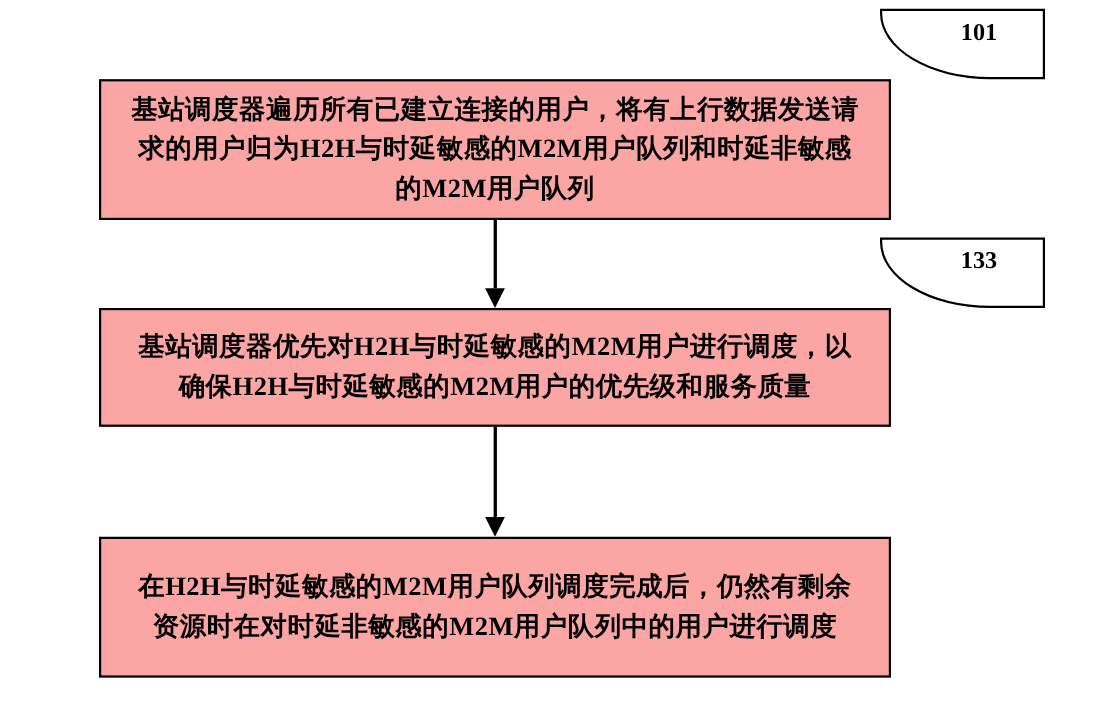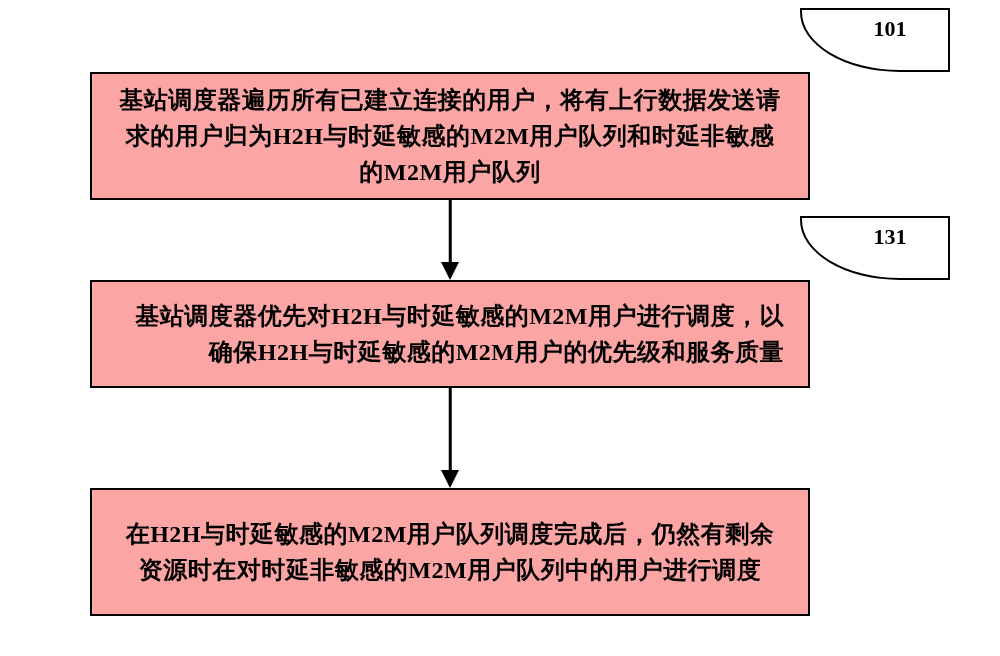--- a/index.html
+++ b/index.html
@@ -48,21 +48,21 @@
     left: 50%;
     transform: translateX(-50%);
     width: 0; height: 0;
     border-left: 9px solid transparent;
     border-right: 9px solid transparent;
     border-top: 18px solid #000;
   }
 
   
   #box1 { left: 90px;  top: 72px;  width: 720px; height: 128px; }
-  #box2 { left: 90px;  top: 280px; width: 720px; height: 108px; text-align: right; }
+  #box2 { left: 90px;  top: 280px; width: 720px; height: 108px; }
   #box3 { left: 90px;  top: 488px; width: 720px; height: 128px; }
 
   #lab1 { left: 800px; top: 8px;   width: 150px; height: 64px; }
   #lab2 { left: 800px; top: 216px; width: 150px; height: 64px; }
   #lab3 { left: 800px; top: 426px; width: 150px; height: 64px; }
 
   #line1 { top: 200px; height: 62px; left: 450px; }
   #head1 { top: 262px; left: 450px; }
   #line2 { top: 388px; height: 82px; left: 450px; }
   #head2 { top: 470px; left: 450px; }
@@ -76,21 +76,21 @@
     <span>101</span>
   </div>
   <div id="box1" class="box">
     <span>基站调度器遍历所有已建立连接的用户，将有上行数据发送请求的用户归为H2H与时延敏感的M2M用户队列和时延非敏感的M2M用户队列</span>
   </div>
 
   <div id="line1" class="arrow-line"></div>
   <div id="head1" class="arrow-head"></div>
 
   <div id="lab2" class="label-box">
-    <span>131</span>
+    <span>133</span>
   </div>
   <div id="box2" class="box">
     <span>基站调度器优先对H2H与时延敏感的M2M用户进行调度，以确保H2H与时延敏感的M2M用户的优先级和服务质量</span>
   </div>
 
   <div id="line2" class="arrow-line"></div>
   <div id="head2" class="arrow-head"></div>
 
   <div id="box3" class="box">
     <span>在H2H与时延敏感的M2M用户队列调度完成后，仍然有剩余资源时在对时延非敏感的M2M用户队列中的用户进行调度</span>

